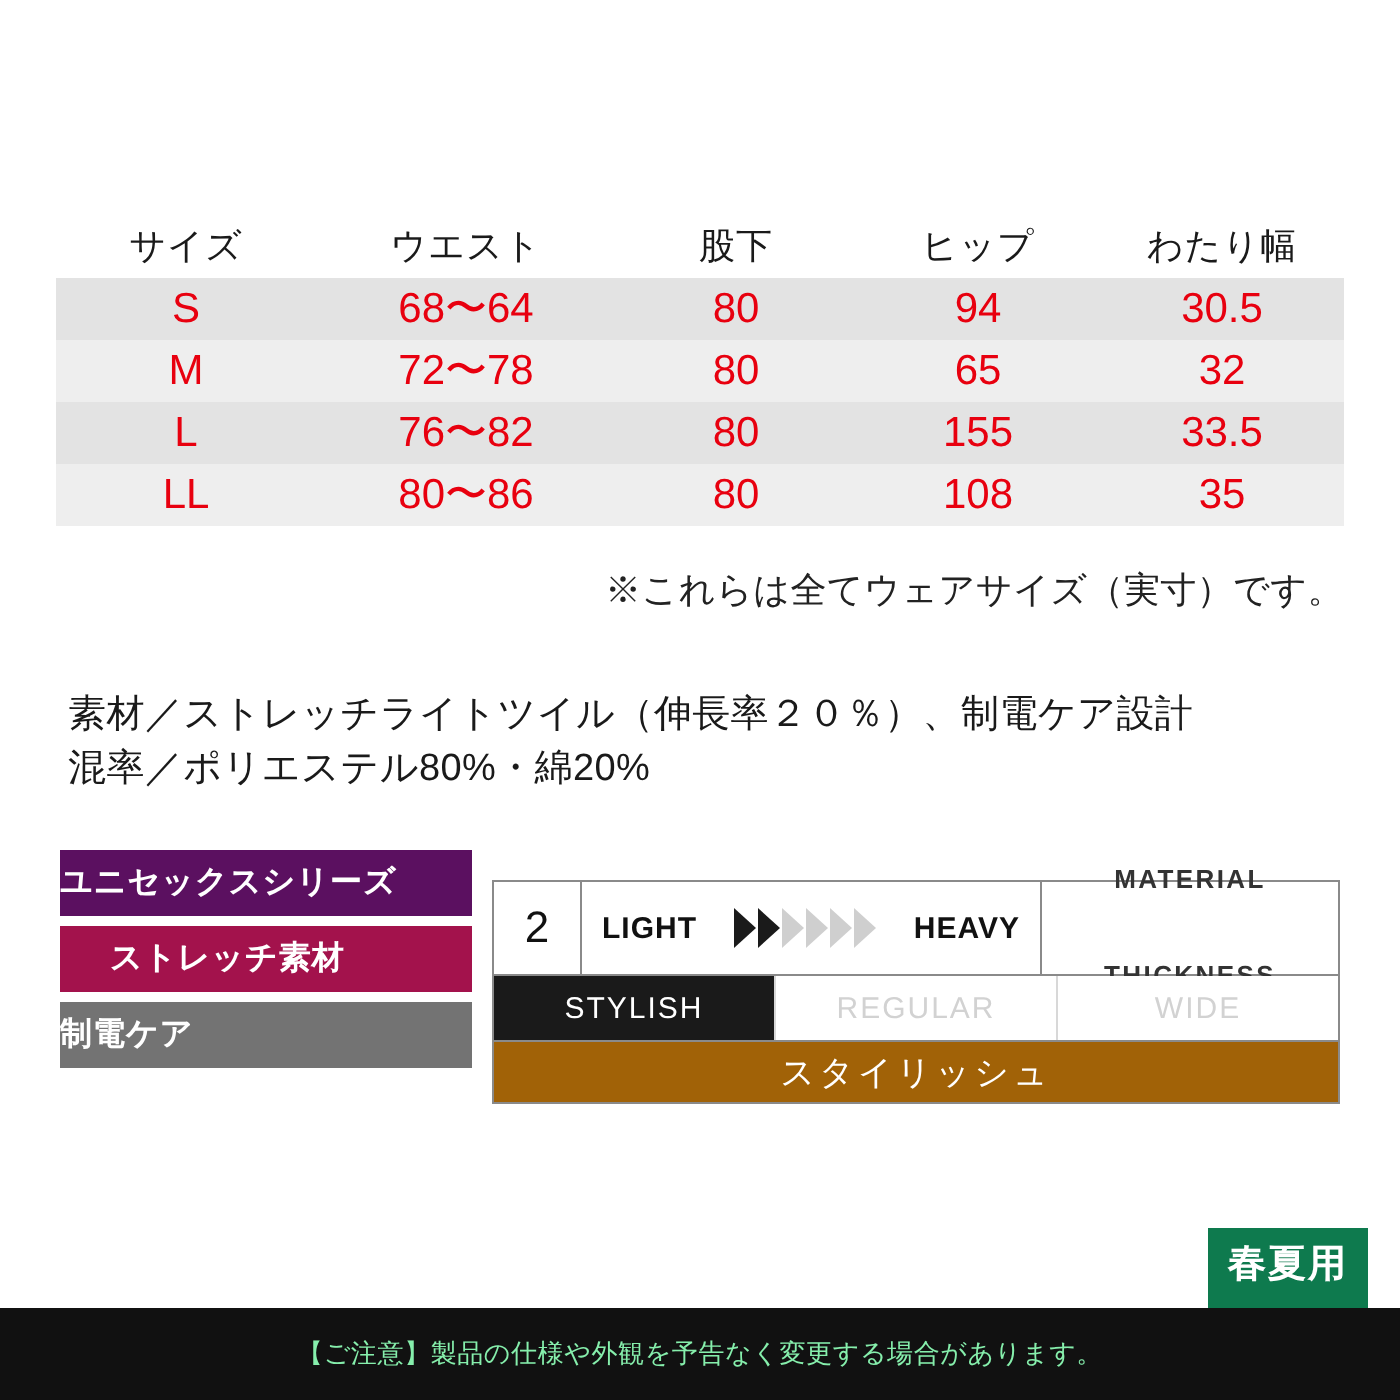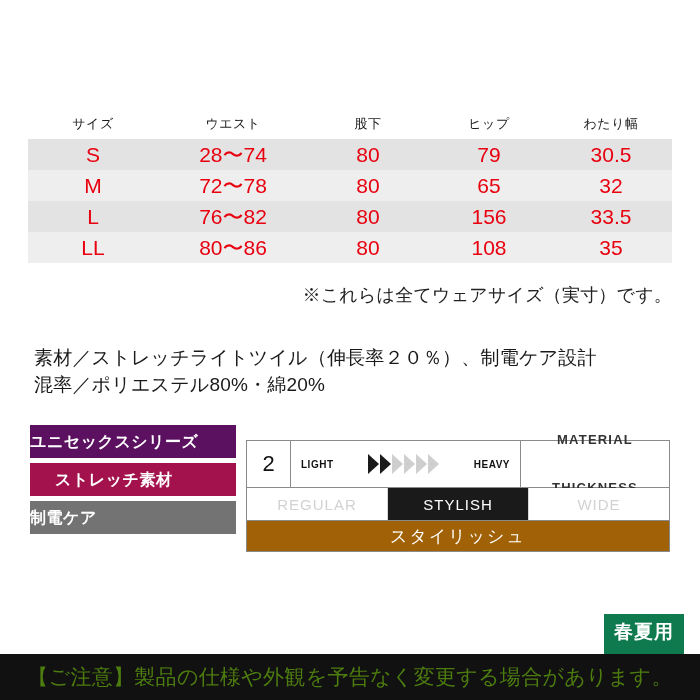--- a/index.html
+++ b/index.html
@@ -28,21 +28,21 @@
     font-weight: normal;
     text-align: center;
     font-size: 20px;
     padding: 0;
     height: 31px;
     line-height: 31px;
   }
   .size-table thead th {
     color: #1a1a1a;
     background: #ffffff;
-    font-size: 13px;
+    font-size: 18px;
     letter-spacing: 0.5px;
   }
   .size-table tbody tr {
     background: #e3e3e3;
   }
   .size-table tbody tr.alt {
     background: #eeeeee;
   }
   .size-table tbody td {
     color: #e8000f;
@@ -124,21 +124,21 @@
   .spec-scale {
     flex: 1;
     display: flex;
     align-items: center;
     justify-content: space-between;
     padding: 0 10px;
     border-right: 1px solid #8a8a8a;
     box-sizing: border-box;
   }
   .scale-label {
-    font-size: 10px;
+    font-size: 15px;
     font-weight: bold;
     color: #111;
     letter-spacing: 0.5px;
   }
   .arrows {
     display: flex;
     align-items: center;
     gap: 1px;
     margin: 0 6px;
   }
@@ -221,58 +221,58 @@
     left: 0;
     bottom: 0;
     width: 700px;
     height: 46px;
     background: #111111;
     display: flex;
     align-items: center;
     justify-content: center;
   }
   .notice-text {
-    color: #4d7c0f;
-    font-size: 21px;
+    color: #86efac;
+    font-size: 13px;
     letter-spacing: 0.3px;
   }
 </style>
 </head>
 <body>
 
 <table class="size-table">
   <thead>
     <tr>
       <th class="col-0">サイズ</th>
       <th class="col-1">ウエスト</th>
       <th class="col-2">股下</th>
       <th class="col-3">ヒップ</th>
       <th class="col-4">わたり幅</th>
     </tr>
   </thead>
   <tbody>
     <tr>
       <td class="sizecol">S</td>
-      <td>28〜74</td>
+      <td>68〜64</td>
       <td>80</td>
-      <td>79</td>
+      <td>94</td>
       <td>30.5</td>
     </tr>
     <tr class="alt">
       <td class="sizecol">M</td>
       <td>72〜78</td>
       <td>80</td>
       <td>65</td>
       <td>32</td>
     </tr>
     <tr>
       <td class="sizecol">L</td>
       <td>76〜82</td>
       <td>80</td>
-      <td>156</td>
+      <td>155</td>
       <td>33.5</td>
     </tr>
     <tr class="alt">
       <td class="sizecol">LL</td>
       <td>80〜86</td>
       <td>80</td>
       <td>108</td>
       <td>35</td>
     </tr>
   </tbody>
@@ -305,22 +305,22 @@
         <span class="arrow"></span>
       </span>
       <span class="scale-label">HEAVY</span>
     </div>
     <div class="spec-matthick">
       <span>MATERIAL</span>
       <span>THICKNESS</span>
     </div>
   </div>
   <div class="spec-row-2">
+    <div class="fit-cell active">STYLISH</div>
     <div class="fit-cell">REGULAR</div>
-    <div class="fit-cell active">STYLISH</div>
     <div class="fit-cell">WIDE</div>
   </div>
   <div class="spec-row-3">スタイリッシュ</div>
 </div>
 
 <div class="season-badge">春夏用</div>
 
 <div class="notice-bar">
   <div class="notice-text">【ご注意】製品の仕様や外観を予告なく変更する場合があります。</div>
 </div>

